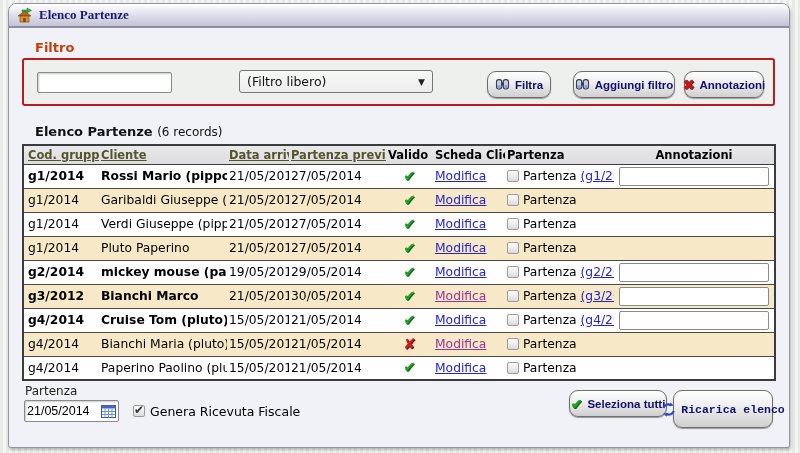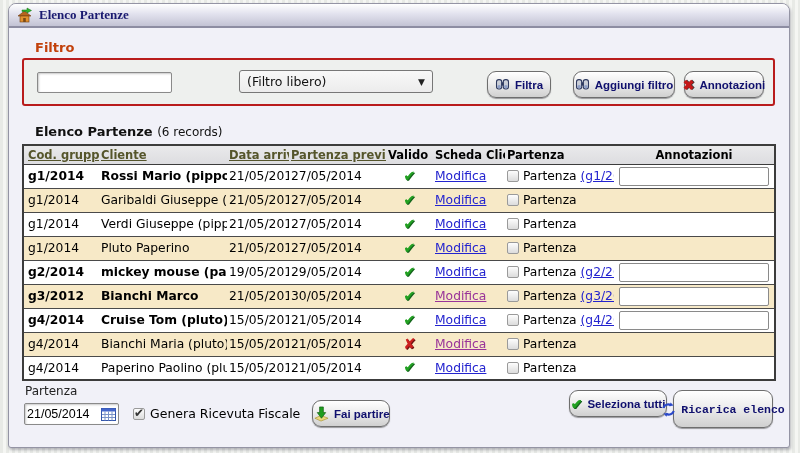--- a/index.html
+++ b/index.html
@@ -314,29 +314,20 @@
         <span class="cal-btn">
           <svg width="15" height="14" viewBox="0 0 15 14">
             <rect x="0.5" y="1.5" width="14" height="12" fill="#ffffff" stroke="#3355aa"></rect>
             <rect x="0.5" y="1.5" width="14" height="3" fill="#4466cc"></rect>
             <path d="M1 7.5 h13 M1 10.5 h13 M4 4.5 v9 M7.5 4.5 v9 M11 4.5 v9" stroke="#7a93c8" stroke-width="1" fill="none"></path>
           </svg>
         </span>
       </div>
       <span class="cb checked gen-cb"></span>
       <span class="gen-label">Genera Ricevuta Fiscale</span>
-      <button class="btn btn-fai">
-        <span class="ico">
-          <svg width="16" height="16" viewBox="0 0 17 17">
-            <polygon points="2,13 8.5,10 16,13 8.5,16" fill="#ead97e" stroke="#a8922e" stroke-width="0.7"></polygon>
-            <polygon points="7,1 11,1 11,7 13.5,7 9,13 4.5,7 7,7" fill="#1f9e1f" stroke="#0c5c0c" stroke-width="0.7"></polygon>
-          </svg>
-        </span>
-        <span>Fai partire</span>
-      </button>
     </div>
   </div>
 
   <div class="footer-right">
     <button class="btn btn-sel">
       <span class="chk-ico">✔</span>
       <span>Seleziona tutti</span>
     </button>
     <button class="btn btn-ric">
       <span class="ico">

